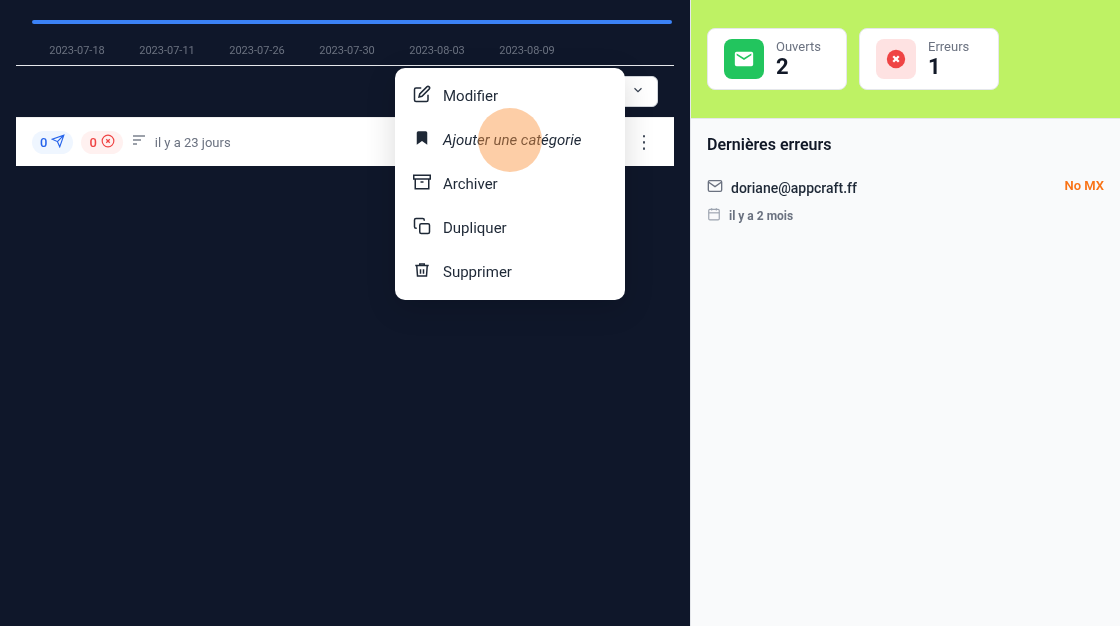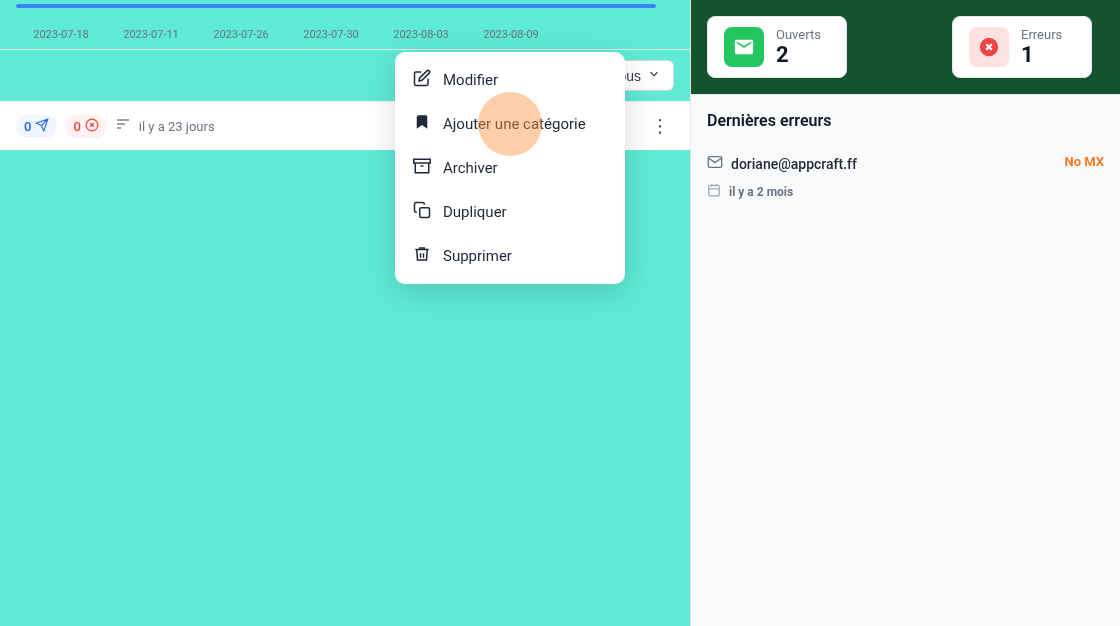--- a/index.html
+++ b/index.html
@@ -14,22 +14,22 @@
 
     .main-layout {
       display: flex;
       width: 100%;
       height: 100%;
     }
 
     
     .left-panel {
       flex: 1;
-      background: #5eead4;
-      padding: 0;
+      background: #0f172a;
+      padding: 16px;
       position: relative;
       overflow: hidden;
     }
 
     
     .timeline-axis {
       display: flex;
       align-items: center;
       gap: 0;
       padding: 12px 16px 8px 16px;
@@ -141,21 +141,21 @@
       justify-content: center;
       font-size: 18px;
       color: #374151;
     }
 
     .spacer { flex: 1; }
 
     
     .dropdown-menu {
       position: absolute;
-      top: 52px;
+      top: 68px;
       left: 395px;
       background: white;
       border-radius: 10px;
       box-shadow: 0 8px 30px rgba(0,0,0,0.15);
       width: 230px;
       z-index: 100;
       padding: 6px 0;
     }
 
     .dropdown-item {
@@ -195,24 +195,23 @@
       border-left: 1px solid #e5e7eb;
       padding: 0;
       display: flex;
       flex-direction: column;
     }
 
     
     .stats-row {
       display: flex;
       gap: 0;
-      padding: 16px 16px;
+      padding: 28px 16px;
       border-bottom: 1px solid #e5e7eb;
-      background: #14532d;
-      justify-content: space-between;
+      background: #bef264;
     }
 
     .stat-card {
       display: flex;
       align-items: center;
       gap: 12px;
       padding: 10px 16px;
       background: white;
       border: 1px solid #e5e7eb;
       border-radius: 8px;
@@ -381,21 +380,21 @@
       <div class="dropdown-item">
         <span>
           <svg viewBox="0 0 24 24" fill="none" stroke="currentColor" stroke-width="2">
             <path d="M11 4H4a2 2 0 0 0-2 2v14a2 2 0 0 0 2 2h14a2 2 0 0 0 2-2v-7"></path>
             <path d="M18.5 2.5a2.121 2.121 0 0 1 3 3L12 15l-4 1 1-4 9.5-9.5z"></path>
           </svg>
         </span>
         <span>Modifier</span>
       </div>
 
-      <div class="dropdown-item" style="position:relative;">
+      <div class="dropdown-item" style="position:relative;font-style:italic;">
         <span>
           <svg viewBox="0 0 24 24" fill="currentColor" stroke="none" width="18" height="18">
             <path d="M19 21l-7-5-7 5V5a2 2 0 0 1 2-2h10a2 2 0 0 1 2 2z"></path>
           </svg>
         </span>
         <span>Ajouter une catégorie</span>
 
         <div class="hover-circle"></div>
       </div>
 

